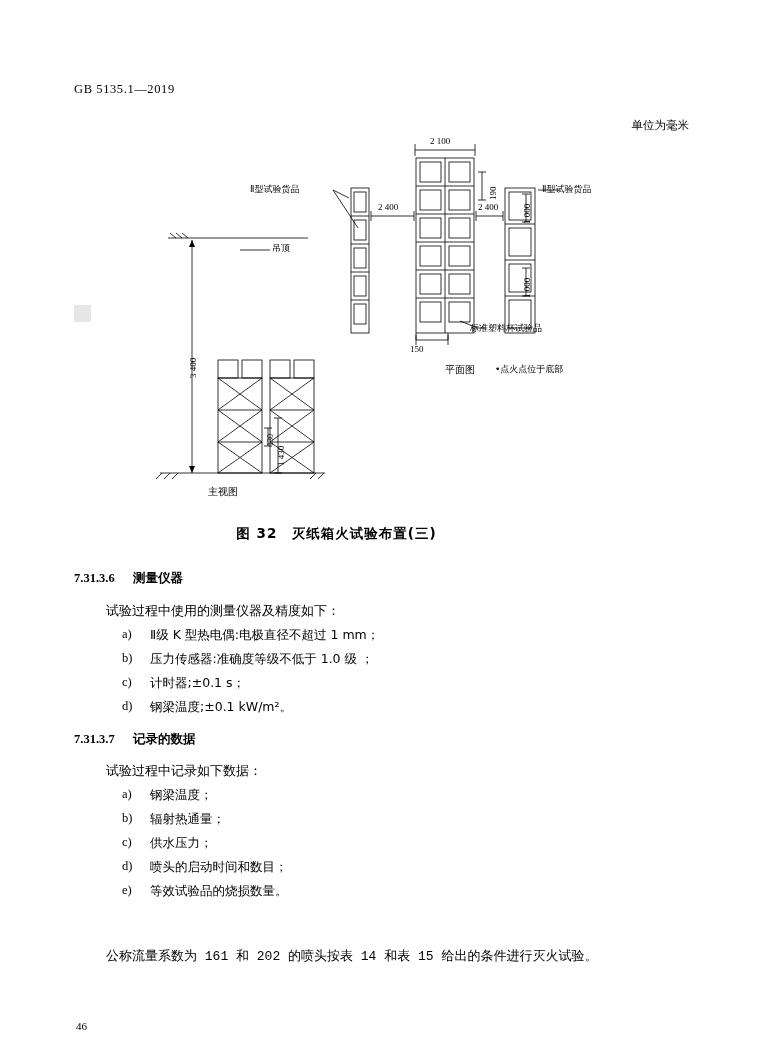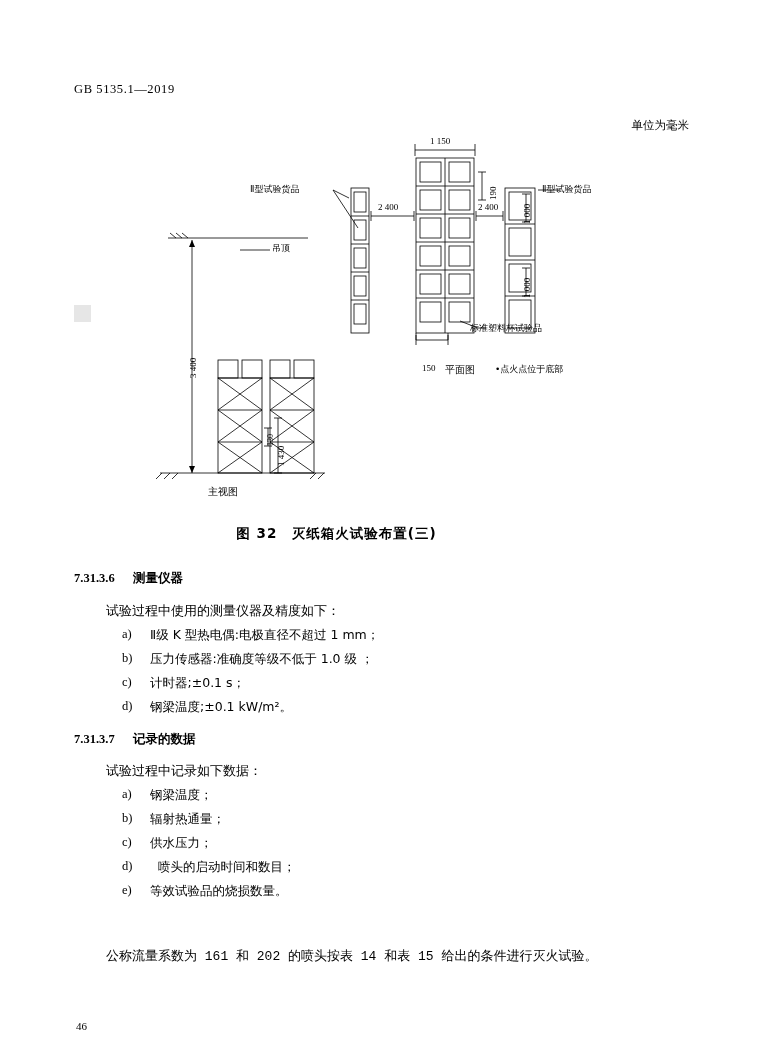--- a/index.html
+++ b/index.html
@@ -279,27 +279,27 @@
     
     <div class="fig-label" style="left:120px; top:55px;">Ⅱ型试验货品</div>
     <div class="fig-label" style="left:412px; top:55px;">Ⅱ型试验货品</div>
     <div class="fig-label" style="left:142px; top:114px;">吊顶</div>
     <div class="fig-label" style="left:340px; top:194px;">标准塑料杯试验品</div>
     <div class="fig-label" style="left:315px; top:235px; font-size:10px;">平面图</div>
     <div class="fig-label" style="left:365px; top:235px;">•点火点位于底部</div>
     <div class="fig-label" style="left:78px; top:357px; font-size:10px;">主视图</div>
 
     
-    <div class="fig-dim" style="left:300px; top:8px;">1 150</div>
+    <div class="fig-dim" style="left:300px; top:8px;">2 100</div>
     <div class="fig-dim" style="left:248px; top:74px;">2 400</div>
     <div class="fig-dim" style="left:348px; top:74px;">2 400</div>
     <div class="fig-dim vert" style="left:358px; top:72px;">190</div>
     <div class="fig-dim vert" style="left:392px; top:96px;">1 000</div>
     <div class="fig-dim vert" style="left:392px; top:170px;">1 000</div>
-    <div class="fig-dim" style="left:292px; top:216px;margin-top:19px;">150</div>
+    <div class="fig-dim" style="left:280px; top:216px;">150</div>
     <div class="fig-dim vert" style="left:58px; top:250px;">3 400</div>
     <div class="fig-dim vert" style="left:146px; top:338px;">1 430</div>
     <div class="fig-dim vert" style="left:136px; top:318px; font-size:8px;">130</div>
   </div>
 
   <div class="figure-caption">图 32　灭纸箱火试验布置(三)</div>
 
   <div class="sec-head" style="top:570px;">
     <span class="num">7.31.3.6</span>
     <span style="display:inline-block;width:14px;"></span><span>测量仪器</span>
@@ -327,21 +327,21 @@
   <div class="list-label" style="left:122px; top:787px;">a)</div>
   <div class="list-item" style="left:150px; top:787px;">钢梁温度；</div>
 
   <div class="list-label" style="left:122px; top:811px;">b)</div>
   <div class="list-item" style="left:150px; top:811px;">辐射热通量；</div>
 
   <div class="list-label" style="left:122px; top:835px;">c)</div>
   <div class="list-item" style="left:150px; top:835px;">供水压力；</div>
 
   <div class="list-label" style="left:122px; top:859px;">d)</div>
-  <div class="list-item" style="left:150px; top:859px;margin-left:8px;">喷头的启动时间和数目；</div>
+  <div class="list-item" style="left:150px; top:859px;">喷头的启动时间和数目；</div>
 
   <div class="list-label" style="left:122px; top:883px;">e)</div>
   <div class="list-item" style="left:150px; top:883px;">等效试验品的烧损数量。</div>
 
   <div class="para" style="top:947px;">公称流量系数为 161 和 202 的喷头按表 14 和表 15 给出的条件进行灭火试验。</div>
 
   <div class="footer-page">46</div>
 
 </div>
 

